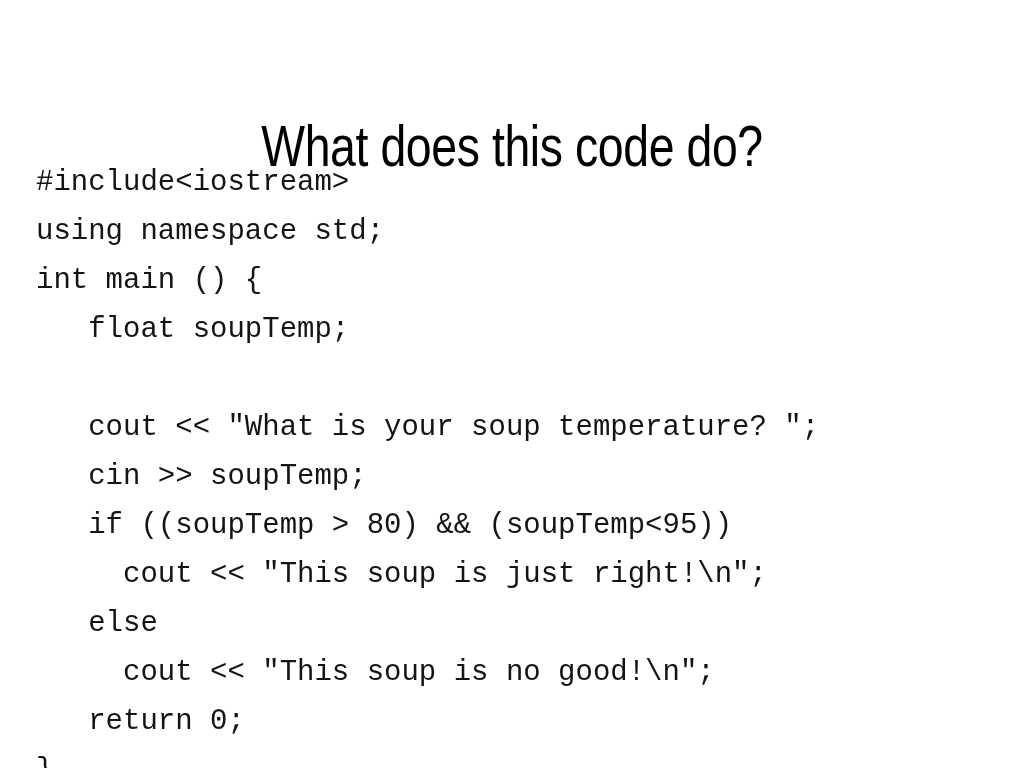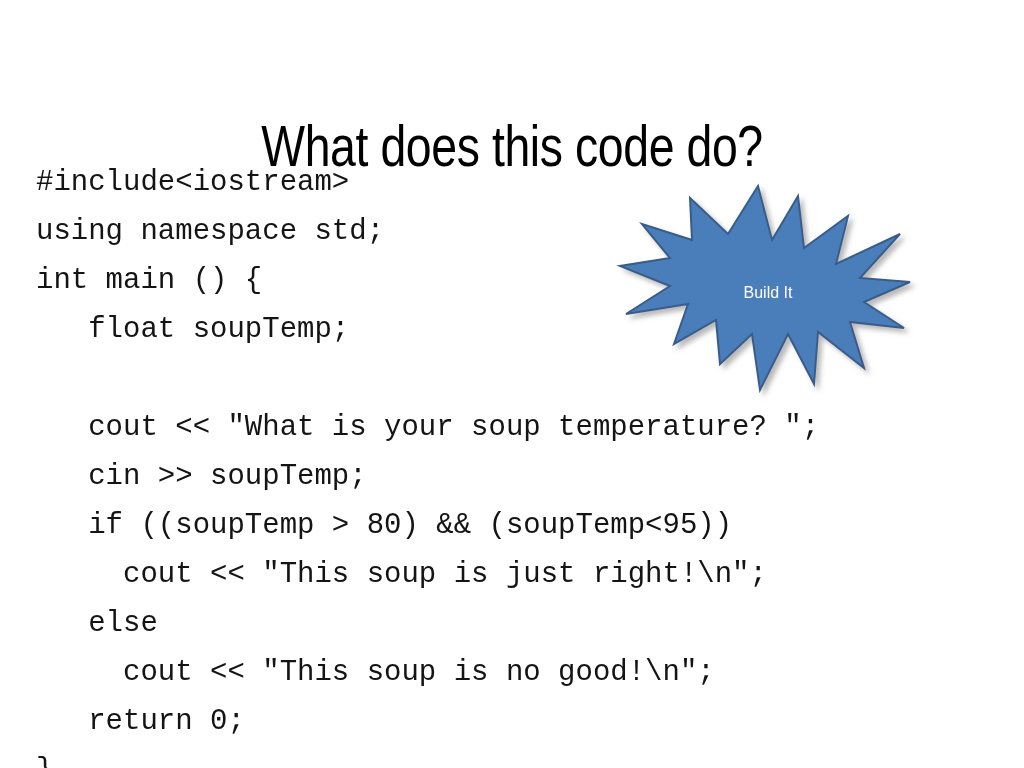--- a/index.html
+++ b/index.html
@@ -108,58 +108,16 @@
 </style>
 </head>
 <body>
 
 <div id="slide" style="background: rgb(255, 255, 255);">
 
   <h1 id="slide-title">What does this code do?</h1>
 
   <div id="code-block" style="color: rgb(20, 20, 20);"><span class="code-line">#include&lt;iostream&gt;</span><span class="code-line">using namespace std;</span><span class="code-line">int main () {</span><span class="code-line">   float soupTemp;</span><span class="code-line blank">&nbsp;</span><span class="code-line">   cout &lt;&lt; "What is your soup temperature? ";</span><span class="code-line">   cin &gt;&gt; soupTemp;</span><span class="code-line">   if ((soupTemp &gt; 80) &amp;&amp; (soupTemp&lt;95))</span><span class="code-line">     cout &lt;&lt; "This soup is just right!\n";</span><span class="code-line">   else</span><span class="code-line">     cout &lt;&lt; "This soup is no good!\n";</span><span class="code-line">   return 0;</span><span class="code-line">}</span></div>
 
-  <div id="starburst-wrap">
-    <svg viewBox="0 0 306 226" xmlns="http://www.w3.org/2000/svg">
-      <defs>
-        <filter id="burstShadow" x="-25%" y="-25%" width="160%" height="160%">
-          <feDropShadow dx="4" dy="4" stdDeviation="2.6" flood-color="#7f7f7f" flood-opacity="0.55"></feDropShadow>
-        </filter>
-      </defs>
-      <polygon filter="url(#burstShadow)" fill="#4a7ebb" stroke="#385d8a" stroke-width="2" stroke-linejoin="miter" points="
-          146,8
-          160,62
-          186,18
-          192,70
-          236,38
-          224,86
-          288,56
-          248,100
-          298,104
-          252,124
-          292,150
-          238,144
-          252,190
-          206,154
-          202,206
-          176,156
-          148,212
-          140,156
-          108,186
-          104,142
-          62,166
-          76,126
-          14,136
-          58,108
-          8,88
-          58,80
-          30,46
-          80,62
-          78,20
-          116,56
-        "></polygon>
-    </svg>
-    <div id="starburst-label" style="color: rgb(255, 255, 255);">Build It</div>
-  </div>
 
   <div id="page-number">18</div>
 
 </div>
 
 </body></html>

